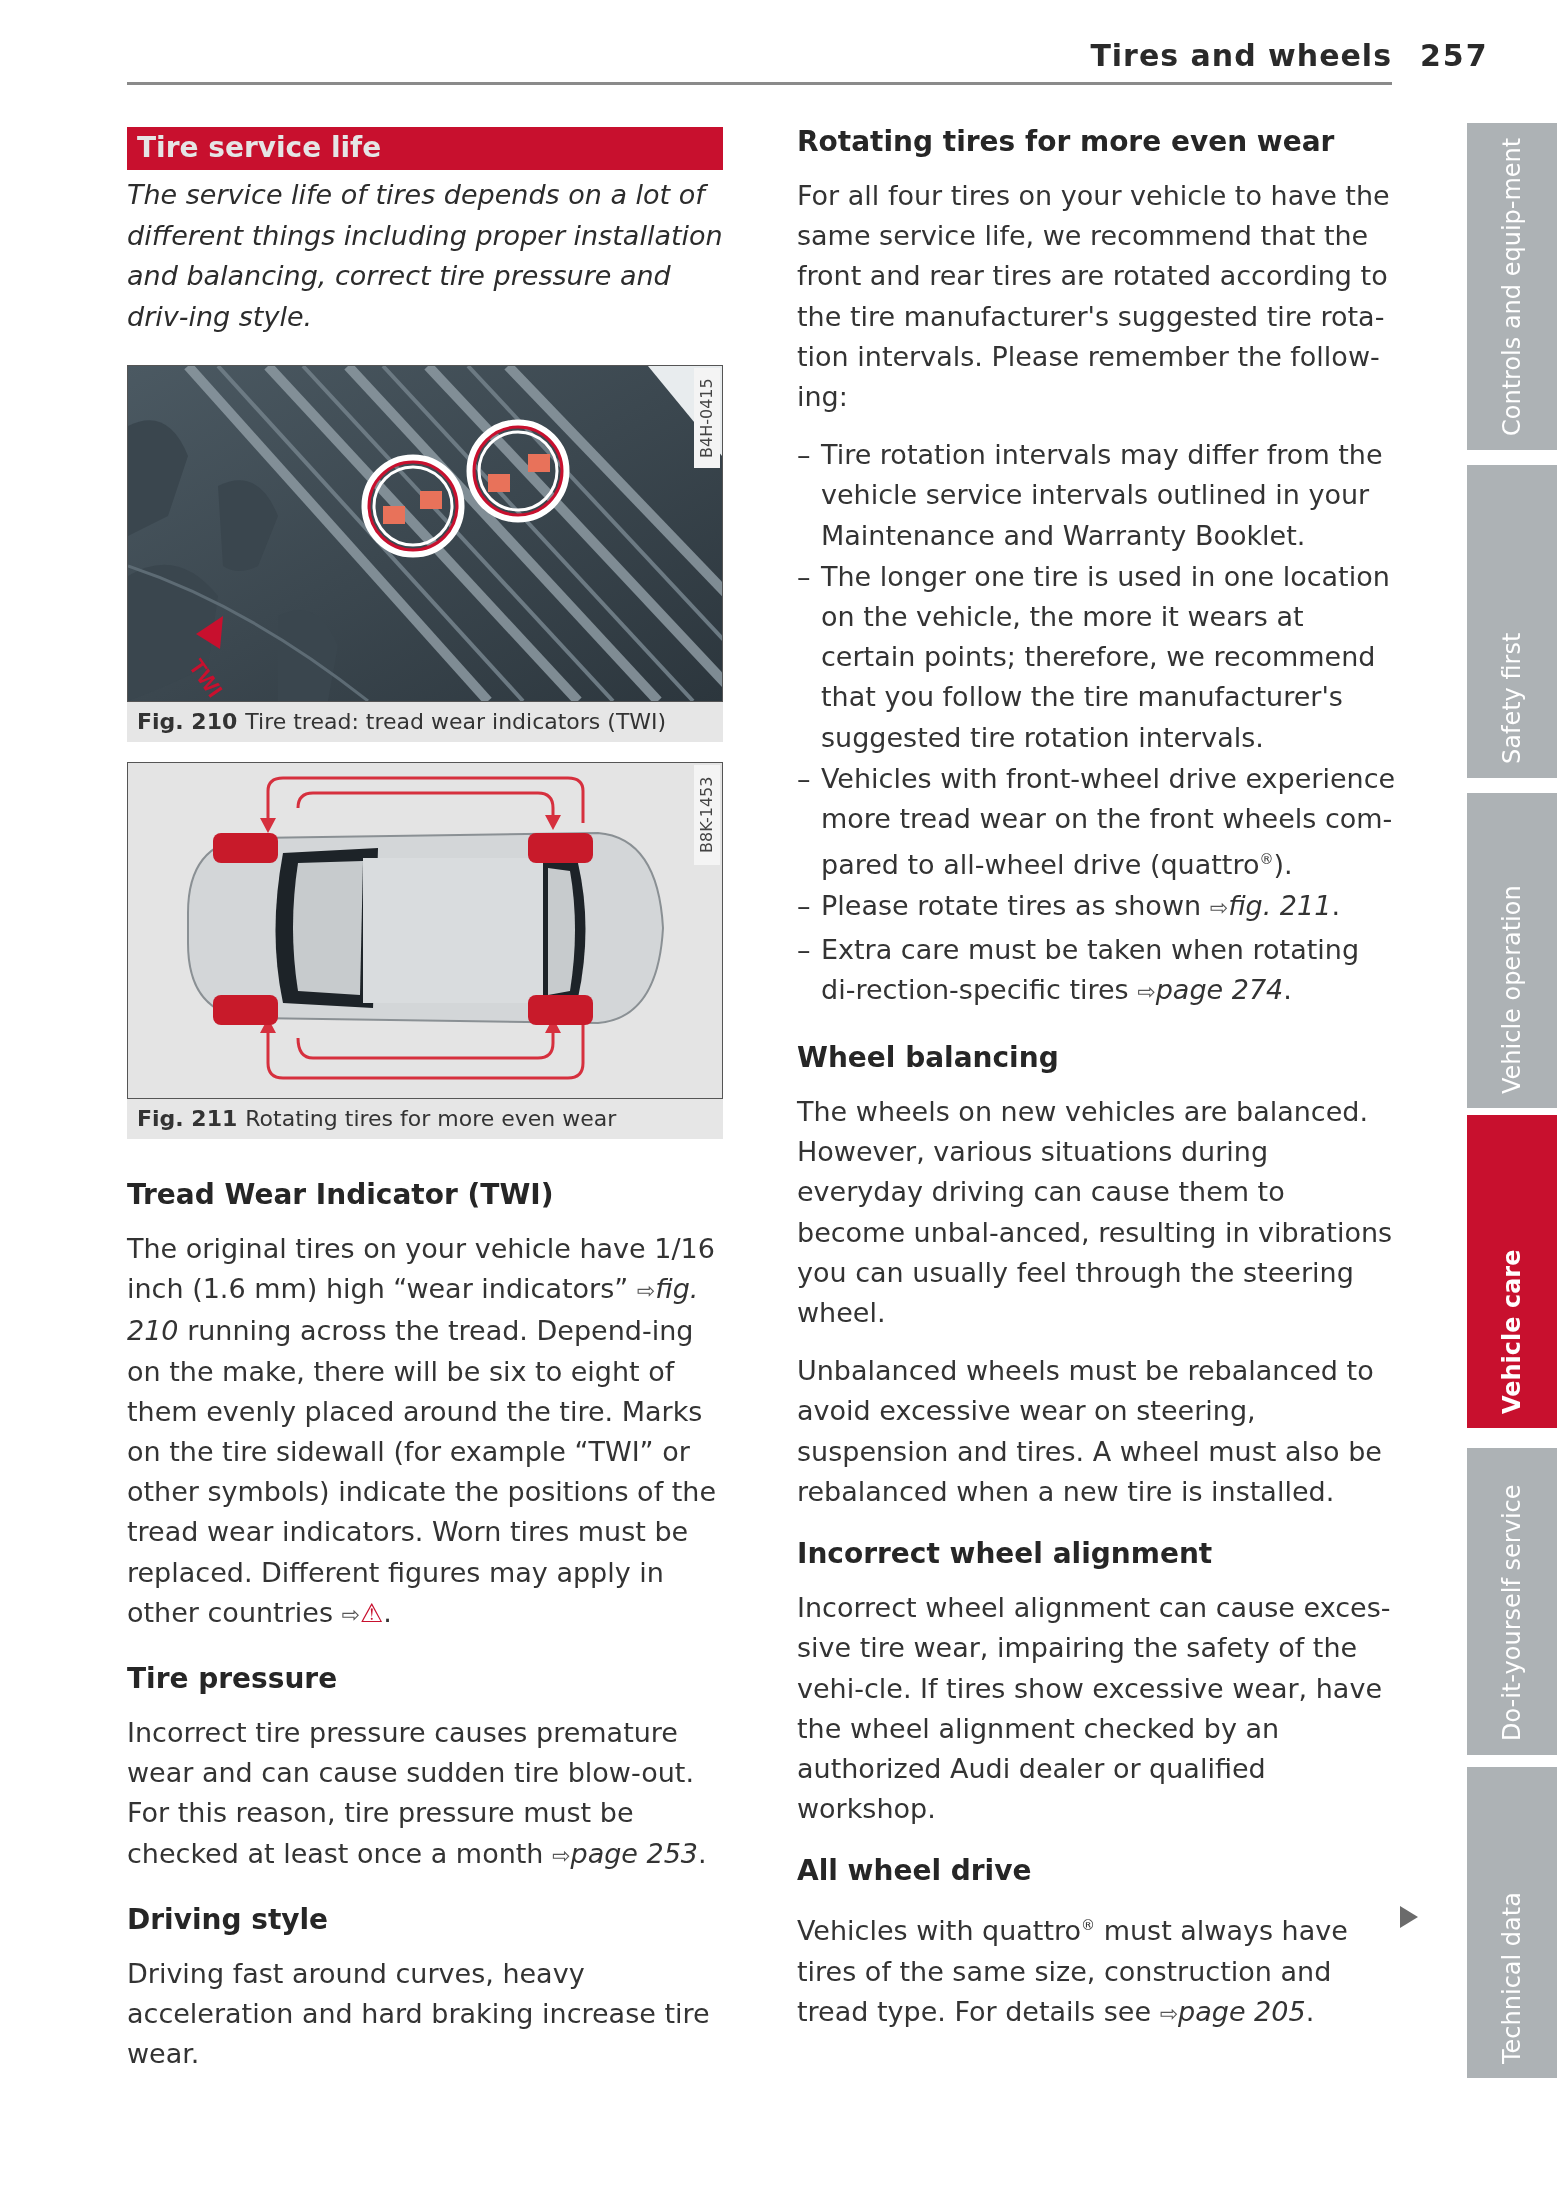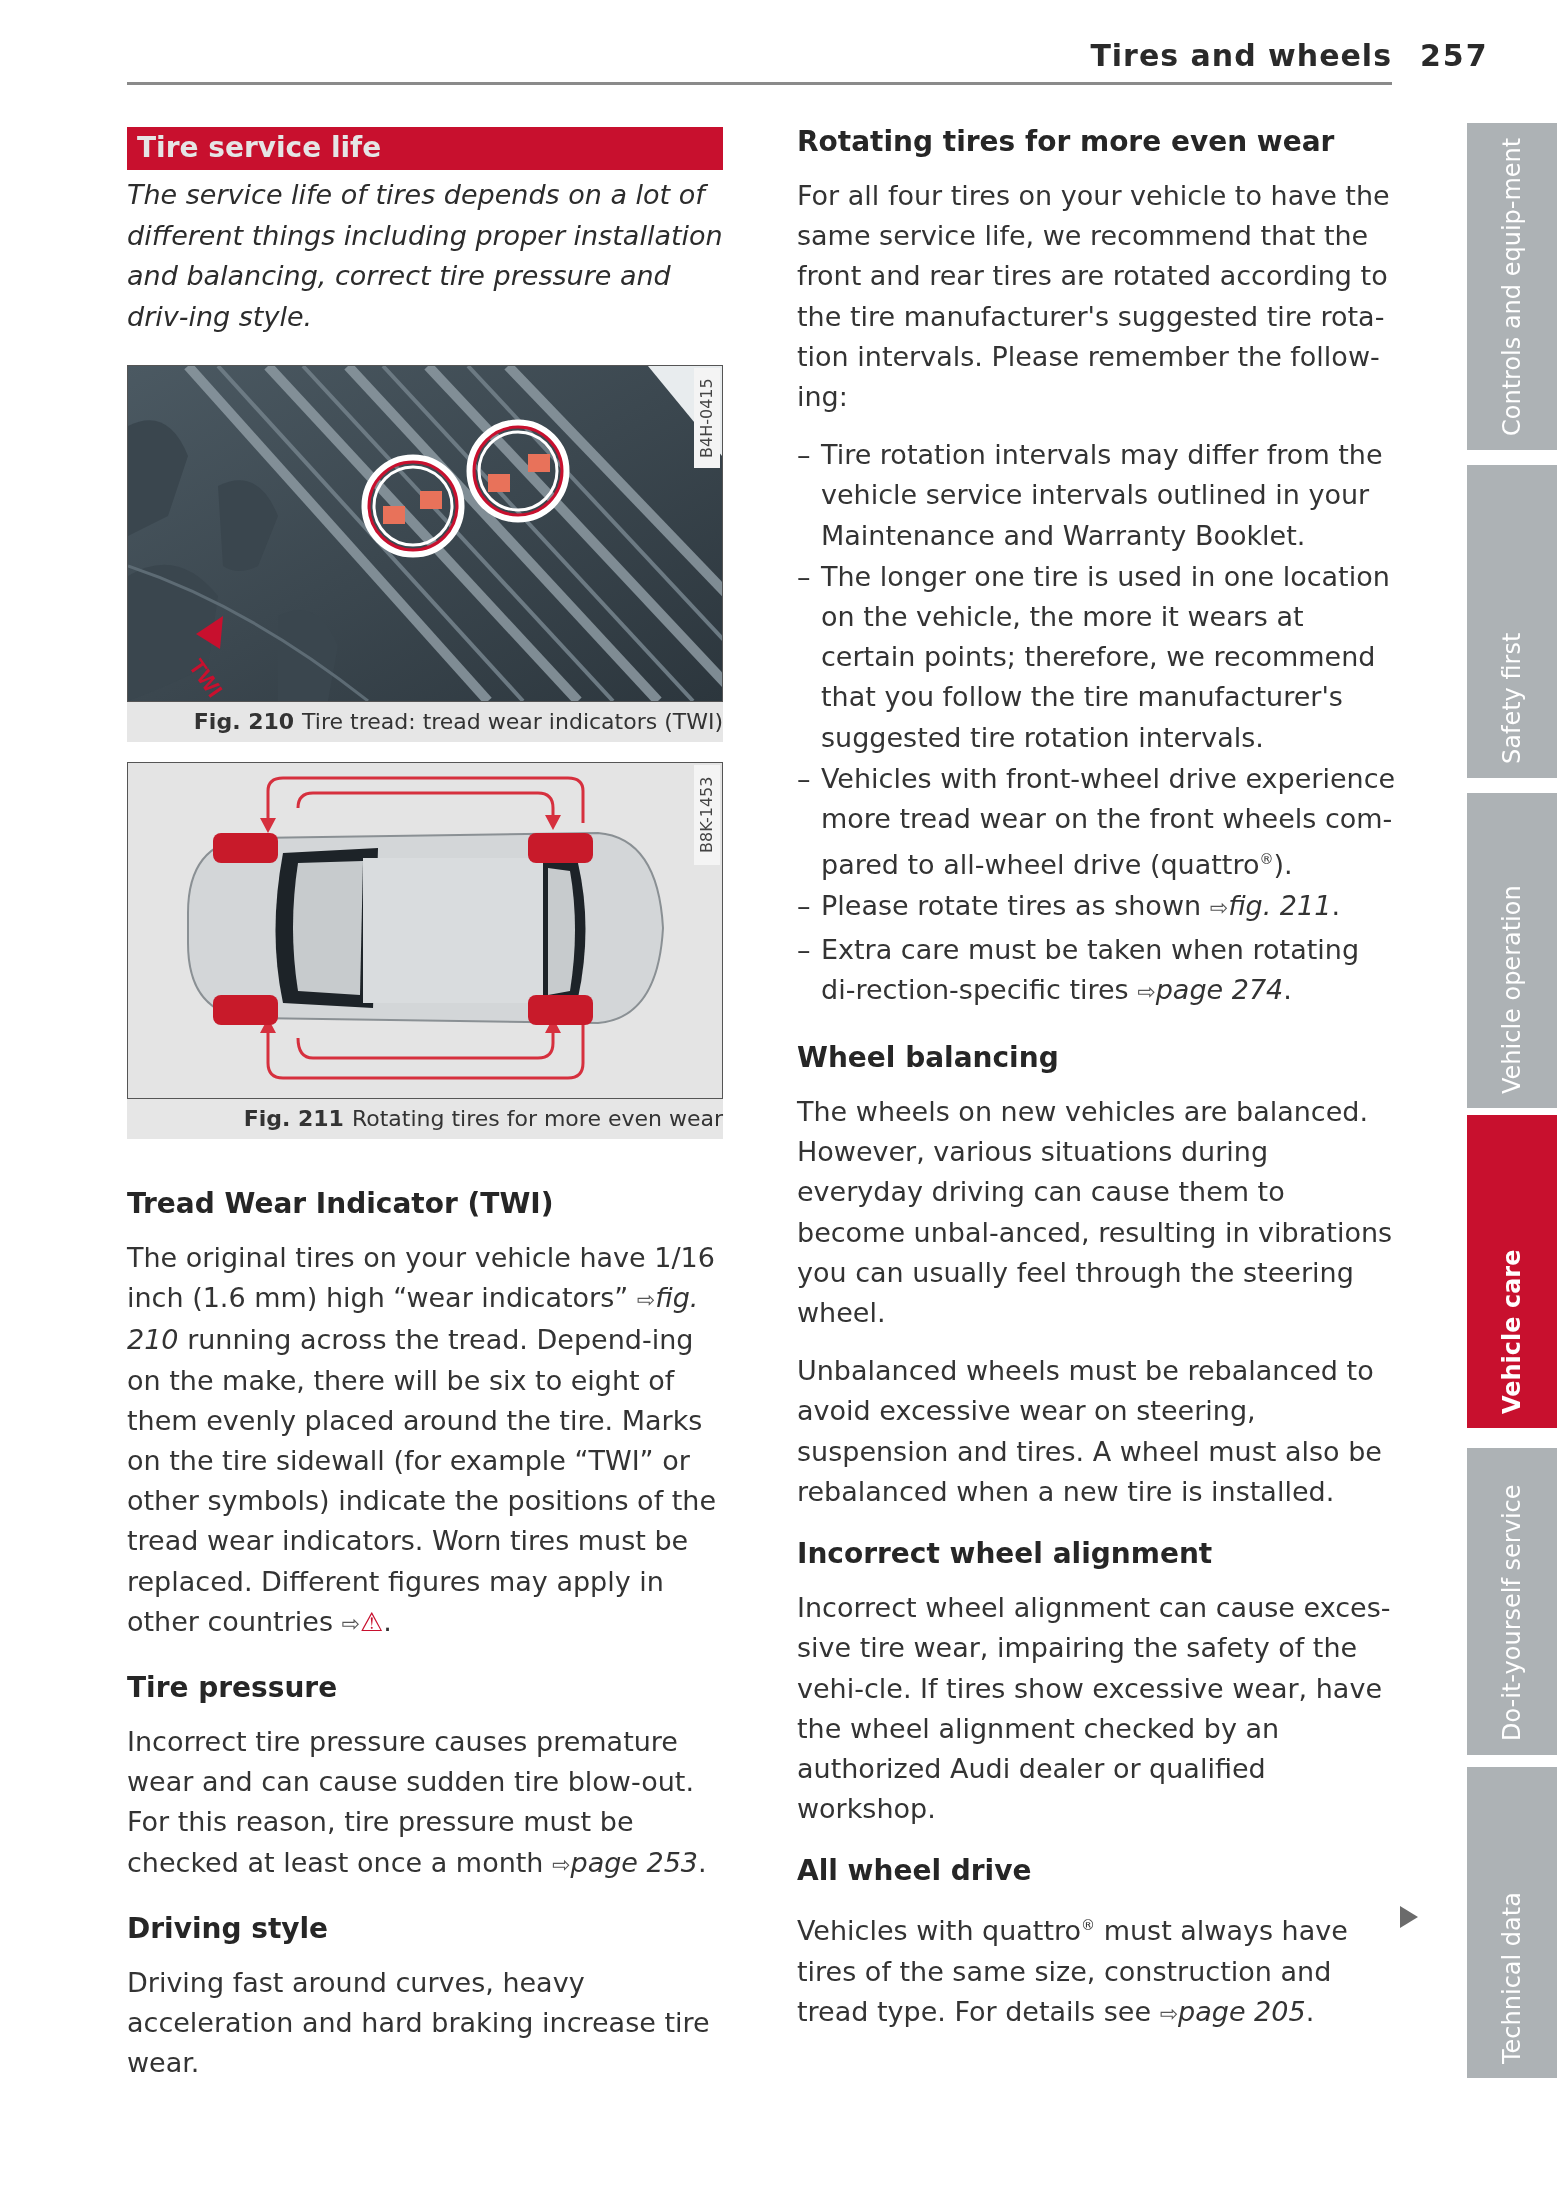--- a/index.html
+++ b/index.html
@@ -12,21 +12,21 @@
 
   .col-left { position:absolute; left:127px; top:127px; width:596px; }
   .col-right { position:absolute; left:797px; top:122px; width:600px; }
 
   .red-head { background:#c8102e; color:#e5e5e5; font-weight:bold; font-size:28px;
               padding:4px 10px 6px 10px; height:33px; line-height:33px; }
   .intro { font-style:italic; font-size:27px; line-height:40.5px; margin-top:5px; color:#2c2c2c; }
 
   .figure { position:relative; margin-top:24px; width:596px; }
   .fig-img { position:relative; width:594px; height:335px; border:1px solid #555; overflow:hidden; }
-  .fig-caption { background:#e6e6e6; height:40px; line-height:40px; padding-left:10px; font-size:22px; color:#333;text-align:right; }
+  .fig-caption { background:#e6e6e6; height:40px; line-height:40px; padding-left:10px; font-size:22px; color:#333; }
   .fig-caption b { font-weight:bold; margin-right:8px; }
   .fig-code { position:absolute; right:2px; top:2px; width:26px; height:100px; background:#f4f4f4;
               writing-mode:vertical-rl; transform:rotate(180deg); font-size:16px; color:#444; text-align:center; line-height:26px; }
 
   .sec-head { font-weight:bold; font-size:28px; color:#262626; margin-top:22px; line-height:40px; }
   .para { font-size:27px; line-height:40.2px; color:#333; margin-top:14px; }
   .para i { font-style:italic; }
   .arrow { font-size:22px; color:#555; }
   .warn { color:#c8102e; font-size:26px; }
 
@@ -146,21 +146,21 @@
           <rect x="400" y="232" width="65" height="30" rx="8"></rect>
         </g>
       </svg>
       <div class="fig-code">B8K-1453</div>
     </div>
     <div class="fig-caption">
       <b>Fig. 211</b><span>Rotating tires for more even wear</span>
     </div>
   </div>
 
-  <div class="sec-head" style="margin-top:45px;">Tread Wear Indicator (TWI)</div>
+  <div class="sec-head" style="margin-top:36px;">Tread Wear Indicator (TWI)</div>
   <div class="para">
     <span>The original tires on your vehicle have 1/16 inch (1.6 mm) high “wear indicators”</span>
     <span class="arrow">⇨</span><i>fig. 210</i>
     <span>running across the tread. Depend-ing on the make, there will be six to eight of them evenly placed around the tire. Marks on the tire sidewall (for example “TWI” or other symbols) indicate the positions of the tread wear indicators. Worn tires must be replaced. Different figures may apply in other countries</span>
     <span class="arrow">⇨</span><span class="warn">⚠</span><span>.</span>
   </div>
 
   <div class="sec-head" style="margin-top:24px;">Tire pressure</div>
   <div class="para">
     <span>Incorrect tire pressure causes premature wear and can cause sudden tire blow-out. For this reason, tire pressure must be checked at least once a month</span>

